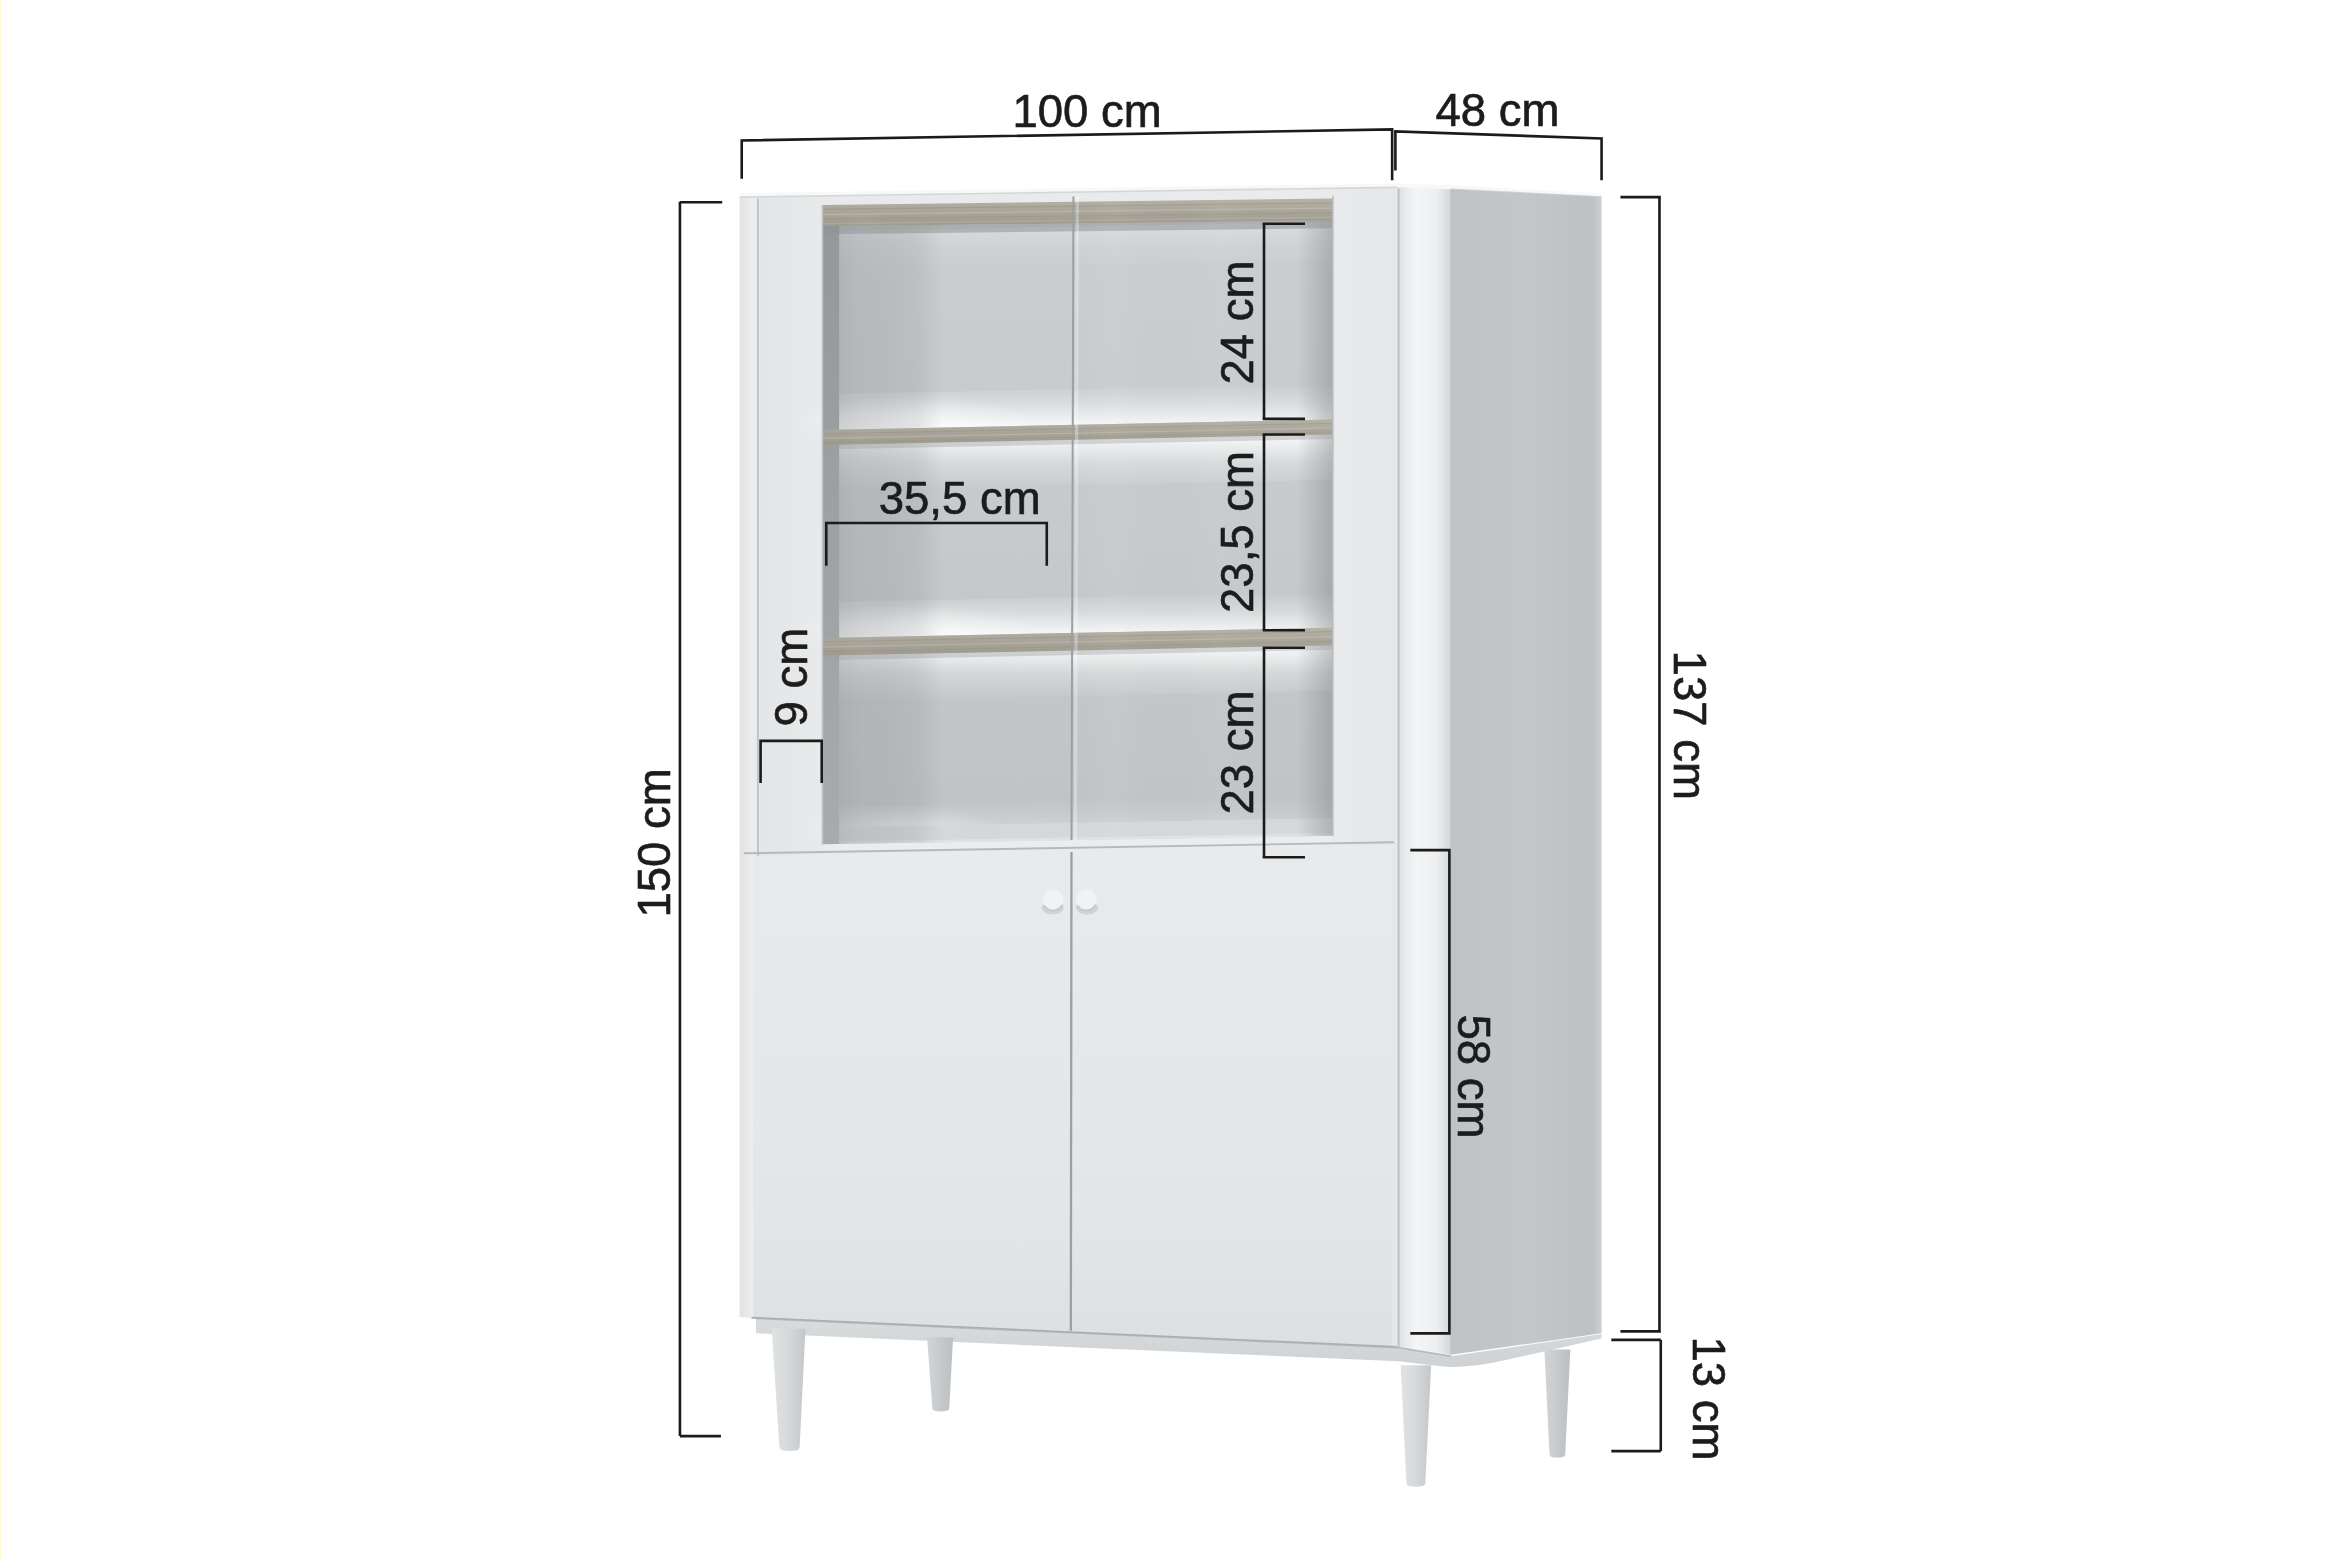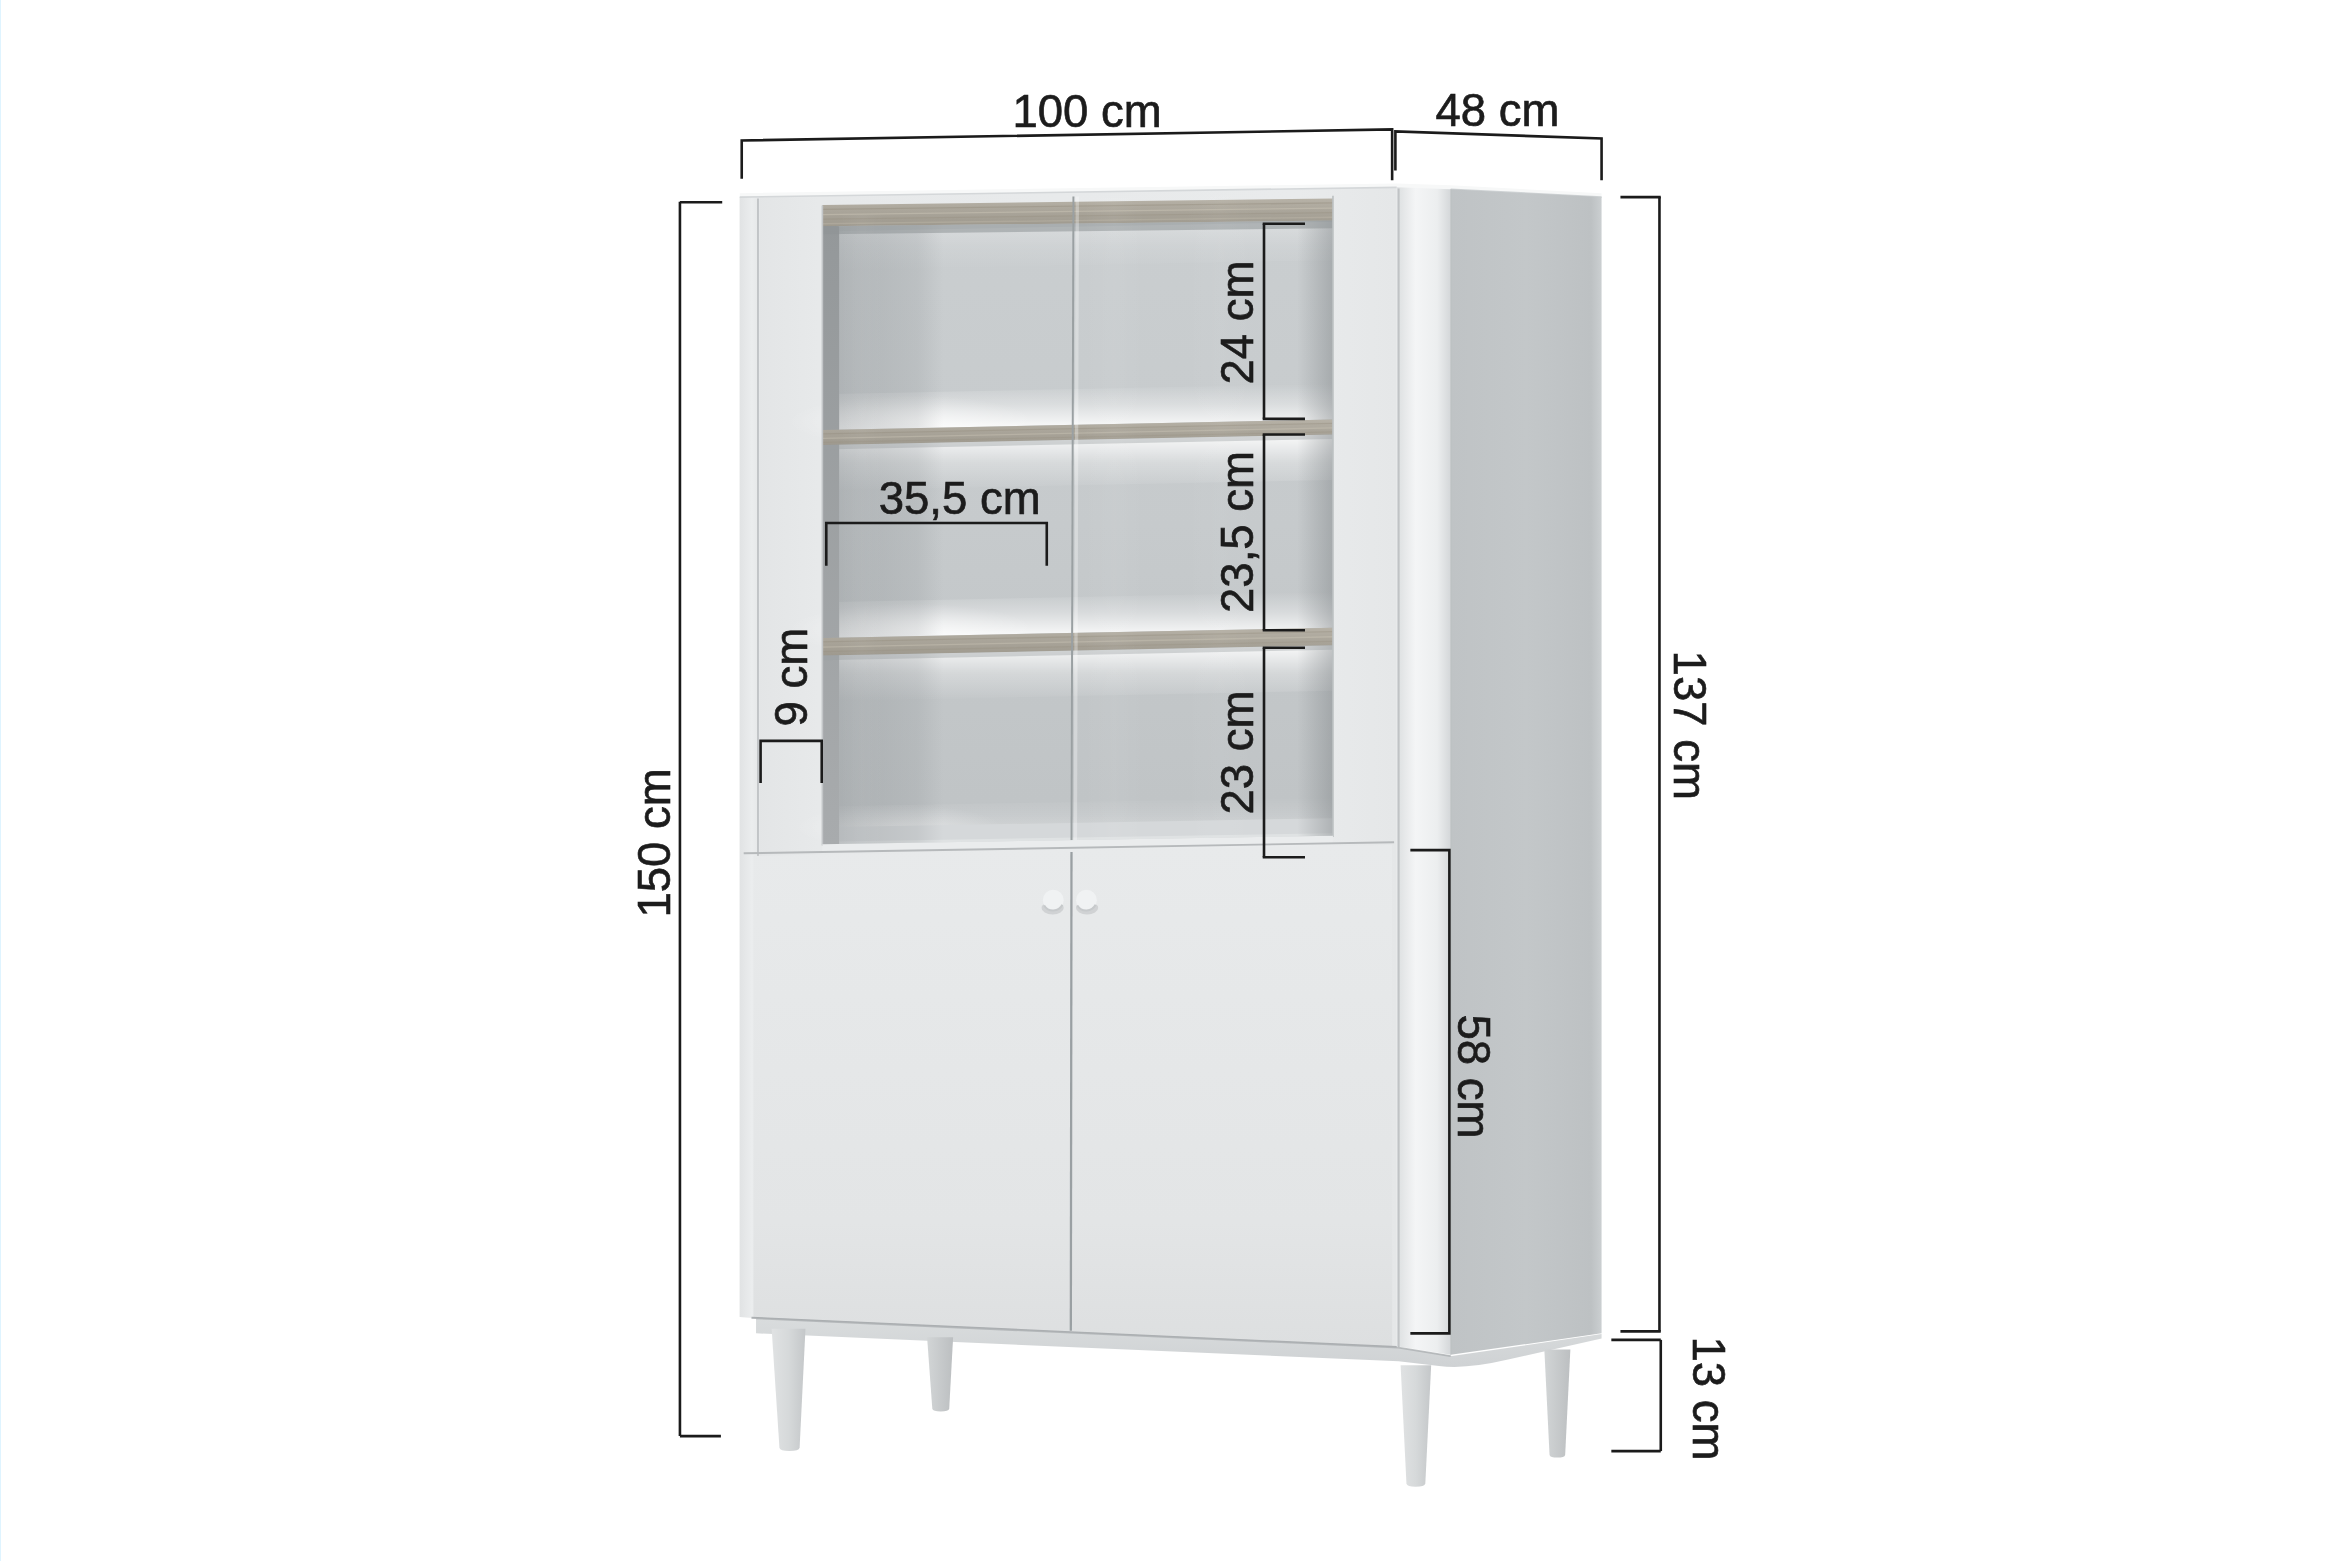--- a/index.html
+++ b/index.html
@@ -1,16 +1,16 @@
 <!DOCTYPE html>
 <html style="font-size:10.4px"><head>
 <meta charset="utf-8">
 <style>
   html,body{margin:0;padding:0;background:#ffffff;}
-  .page{width:2342px;height:1561px;position:relative;overflow:hidden;background:#7dd3fc;}
+  .page{width:2342px;height:1561px;position:relative;overflow:hidden;background:#fde047;}
   text{font-family:"Liberation Sans", sans-serif;fill:#1c1c1c;}
 </style>
 </head>
 <body>
 <div class="page">
 <svg width="2342" height="1561" viewBox="0 0 3600 2400">
   <defs>
     <linearGradient id="gFront" x1="0" y1="0" x2="1" y2="0">
       <stop offset="0" stop-color="#e2e4e5"></stop>
       <stop offset="0.12" stop-color="#e7e9ea"></stop>

